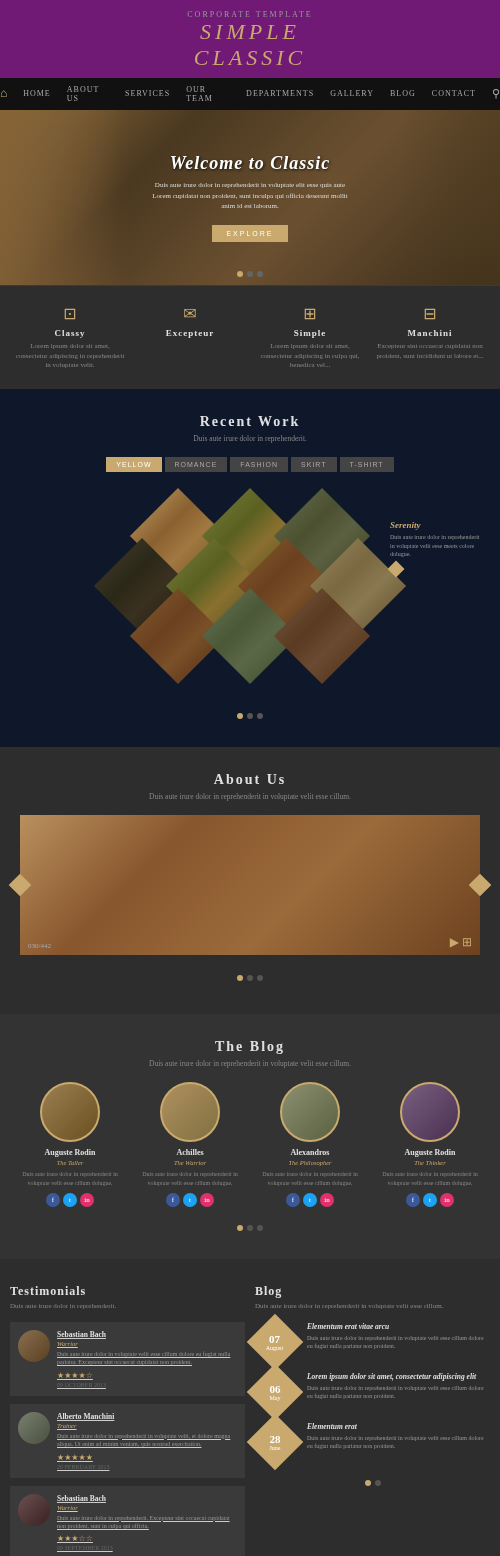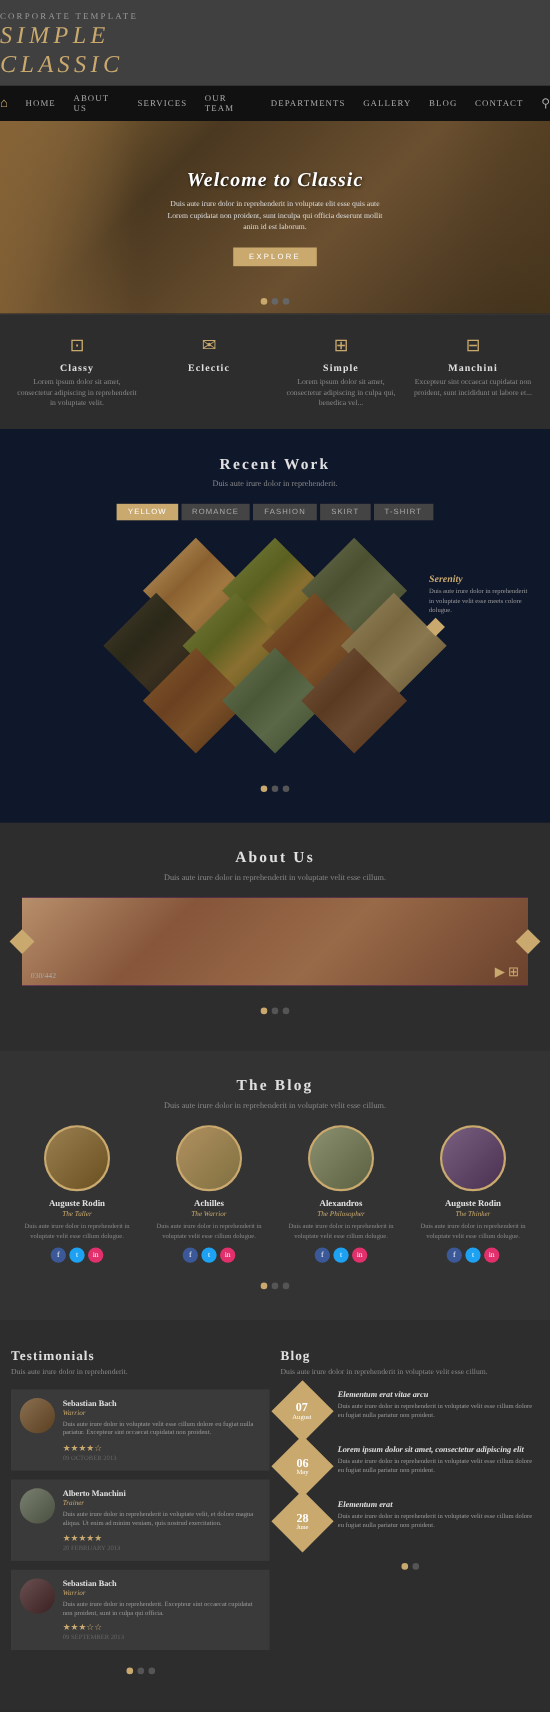--- a/index.html
+++ b/index.html
@@ -1,19 +1,19 @@
 <!DOCTYPE html>
 <html><head>
   <meta charset="utf-8">
   <style>
     * { margin: 0; padding: 0; box-sizing: border-box; }
     body { width: 500px; background: #2a2a2a; font-family: Georgia, 'Times New Roman', serif; color: #ccc; overflow-x: hidden; }
 
     
-    .header { background: #404040; padding: 10px 0 6px; }
+    .header { background: #701a75; text-align: center; padding: 10px 0 6px; }
     .header .tagline { font-size: 8px; color: #999; letter-spacing: 2px; text-transform: uppercase; }
     .header .site-title { font-size: 22px; color: #c9a96e; letter-spacing: 4px; font-style: italic; text-transform: uppercase; line-height: 1.2; }
 
     
     .nav { background: #111; display: flex; align-items: center; justify-content: center; padding: 0; height: 32px; }
     .nav .home-icon { color: #c9a96e; margin-right: 8px; font-size: 12px; }
     .nav-item { color: #aaa; font-size: 8px; letter-spacing: 1px; text-transform: uppercase; padding: 0 8px; cursor: pointer; }
     .nav-search { color: #aaa; margin-left: 8px; font-size: 11px; cursor: pointer; }
 
     
@@ -45,21 +45,21 @@
     .g-diamond { width: 68px; height: 68px; transform: rotate(45deg); overflow: hidden; margin: 2px; }
     .g-diamond-inner { width: 100%; height: 100%; transform: rotate(-45deg) scale(1.42); background-size: cover; background-position: center; }
 
     .gallery-wrapper { position: relative; width: 100%; height: 215px; }
     .gallery-wrapper .serenity-box { position: absolute; right: 10px; top: 30px; text-align: left; max-width: 90px; }
     .serenity-box h4 { font-size: 9px; color: #c9a96e; font-style: italic; margin-bottom: 3px; }
     .serenity-box p { font-size: 6px; color: #999; line-height: 1.4; }
 
     
     .about { background: #2d2d2d; padding: 25px 20px; text-align: center; }
-    .about-slider { position: relative; margin: 12px 0; height: 80px; background: #701a75; overflow: hidden; display: flex; align-items: center; justify-content: center; }
+    .about-slider { position: relative; margin: 12px 0; height: 140px; background: #7f1d1d; overflow: hidden; display: flex; align-items: center; justify-content: center; }
     .about-slider .play-btn { position: absolute; bottom: 5px; right: 8px; color: #c9a96e; font-size: 12px; cursor: pointer; }
     .about-slider .counter { position: absolute; bottom: 5px; left: 8px; font-size: 7px; color: #aaa; }
 
     
     .team { background: #333; padding: 25px 10px 20px; text-align: center; }
     .team-grid { display: flex; justify-content: space-around; margin: 14px 0 10px; gap: 0; }
     .team-member { flex: 1; text-align: center; max-width: 110px; }
     .team-avatar { width: 60px; height: 60px; border-radius: 50%; margin: 0 auto 6px; overflow: hidden; background: linear-gradient(135deg, #7a6040, #4a3020); border: 2px solid #c9a96e; }
     .team-avatar.av1 { background: linear-gradient(135deg, #8a7050, #5a4020); }
     .team-avatar.av2 { background: linear-gradient(135deg, #9a8060, #6a5030); }
@@ -73,21 +73,21 @@
     .si-fb { background: #3b5998; }
     .si-tw { background: #1da1f2; }
     .si-ig { background: #e1306c; }
 
     
     .two-col { background: #2d2d2d; display: flex; padding: 25px 10px; gap: 10px; }
     .testimonials { flex: 1; }
     .blog-section { flex: 1; }
     .col-title { font-size: 12px; color: #e0e0e0; letter-spacing: 1px; margin-bottom: 3px; }
     .col-sub { font-size: 7px; color: #888; margin-bottom: 12px; }
-    .testimonial-card { background: #3a3a3a; padding: 8px; margin-bottom: 8px; display: flex; gap: 7px; }
+    .testimonial-card { background: #3a3a3a; padding: 8px; margin-bottom: 8px; display: flex; gap: 7px; text-decoration: underline; }
     .test-avatar { width: 32px; height: 32px; border-radius: 50%; background: linear-gradient(135deg, #7a6040, #4a3020); flex-shrink: 0; }
     .test-avatar.ta1 { background: linear-gradient(135deg, #8a7050, #5a4020); }
     .test-avatar.ta2 { background: linear-gradient(135deg, #7a8070, #4a5040); }
     .test-avatar.ta3 { background: linear-gradient(135deg, #6a5050, #3a2020); }
     .test-content h5 { font-size: 7.5px; color: #e0e0e0; margin-bottom: 1px; }
     .test-content .test-role { font-size: 6.5px; color: #c9a96e; margin-bottom: 3px; font-style: italic; }
     .test-content p { font-size: 6px; color: #999; line-height: 1.4; margin-bottom: 4px; }
     .stars { color: #c9a96e; font-size: 8px; }
     .test-date { font-size: 6px; color: #666; margin-top: 2px; }
     .blog-card { display: flex; gap: 7px; margin-bottom: 10px; }
@@ -149,21 +149,21 @@
 </div>
 
 <div class="features">
   <div class="feature">
     <div class="feature-icon">⊡</div>
     <h3>Classy</h3>
     <p>Lorem ipsum dolor sit amet, consectetur adipiscing in reprehenderit in voluptate velit.</p>
   </div>
   <div class="feature">
     <div class="feature-icon">✉</div>
-    <h3>Eclectic</h3>
+    <h3>Excepteur</h3>
   </div>
   <div class="feature">
     <div class="feature-icon">⊞</div>
     <h3>Simple</h3>
     <p>Lorem ipsum dolor sit amet, consectetur adipiscing in culpa qui, benedica vel...</p>
   </div>
   <div class="feature">
     <div class="feature-icon">⊟</div>
     <h3>Manchini</h3>
     <p>Excepteur sint occaecat cupidatat non proident, sunt incididunt ut labore et...</p>

